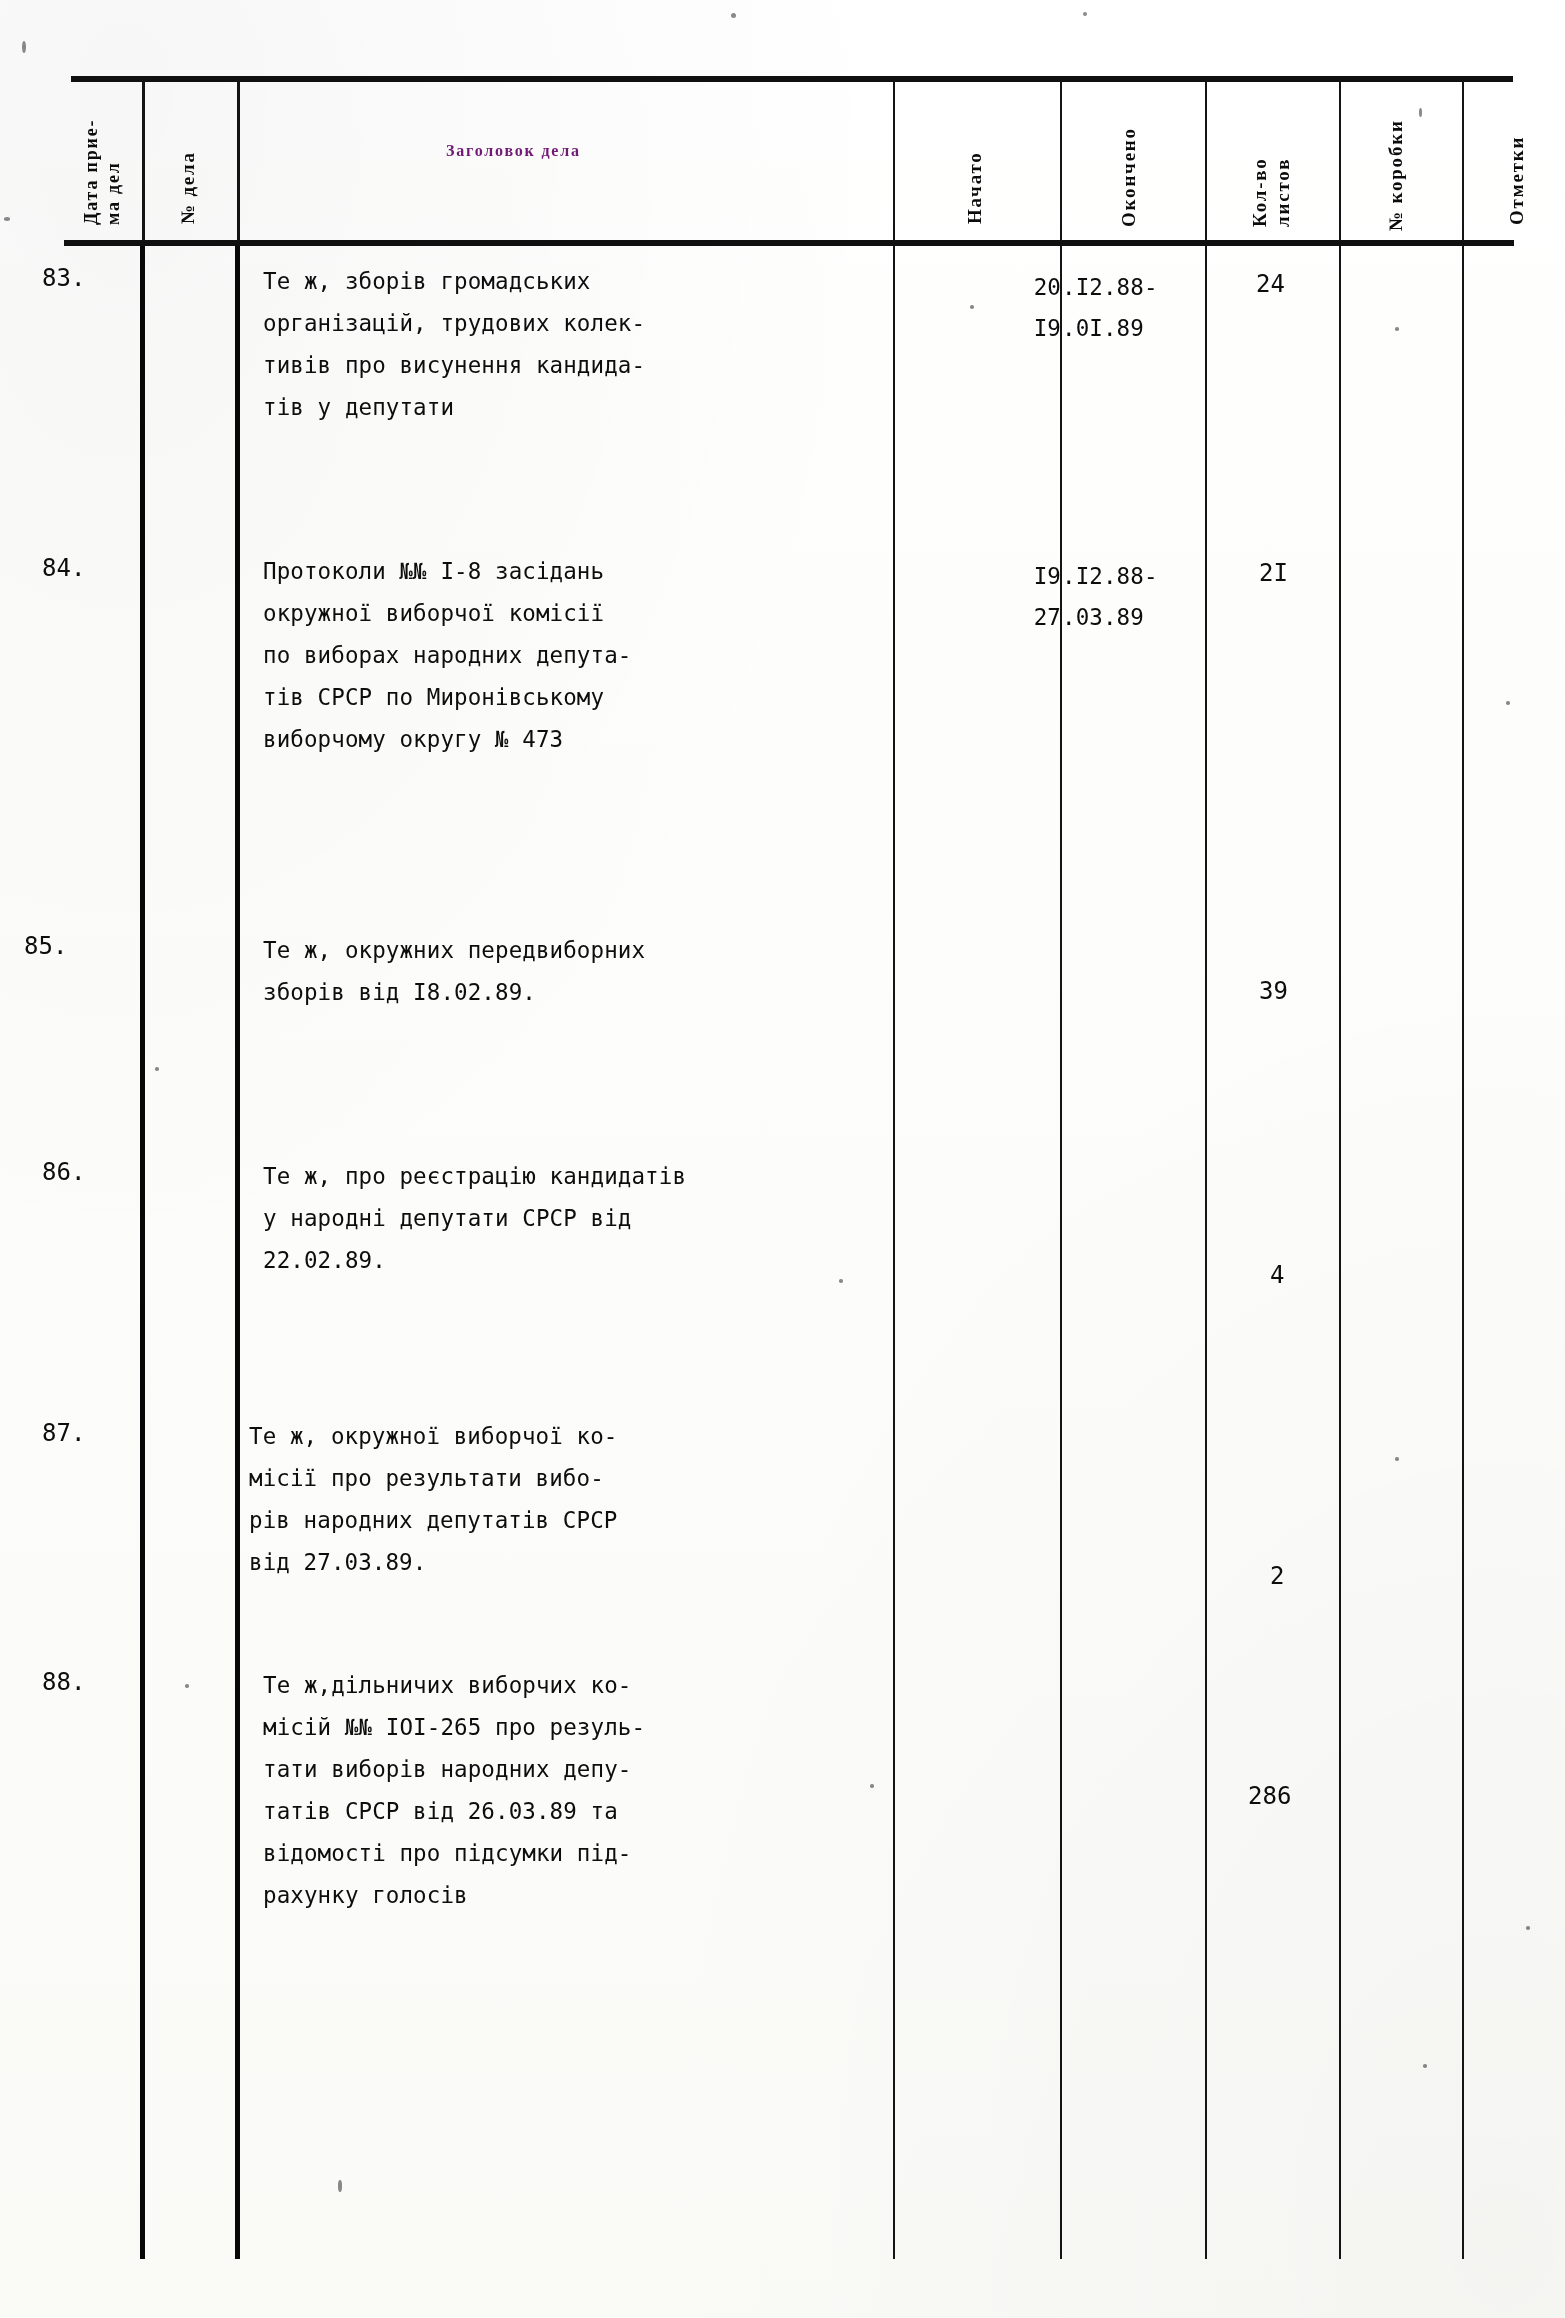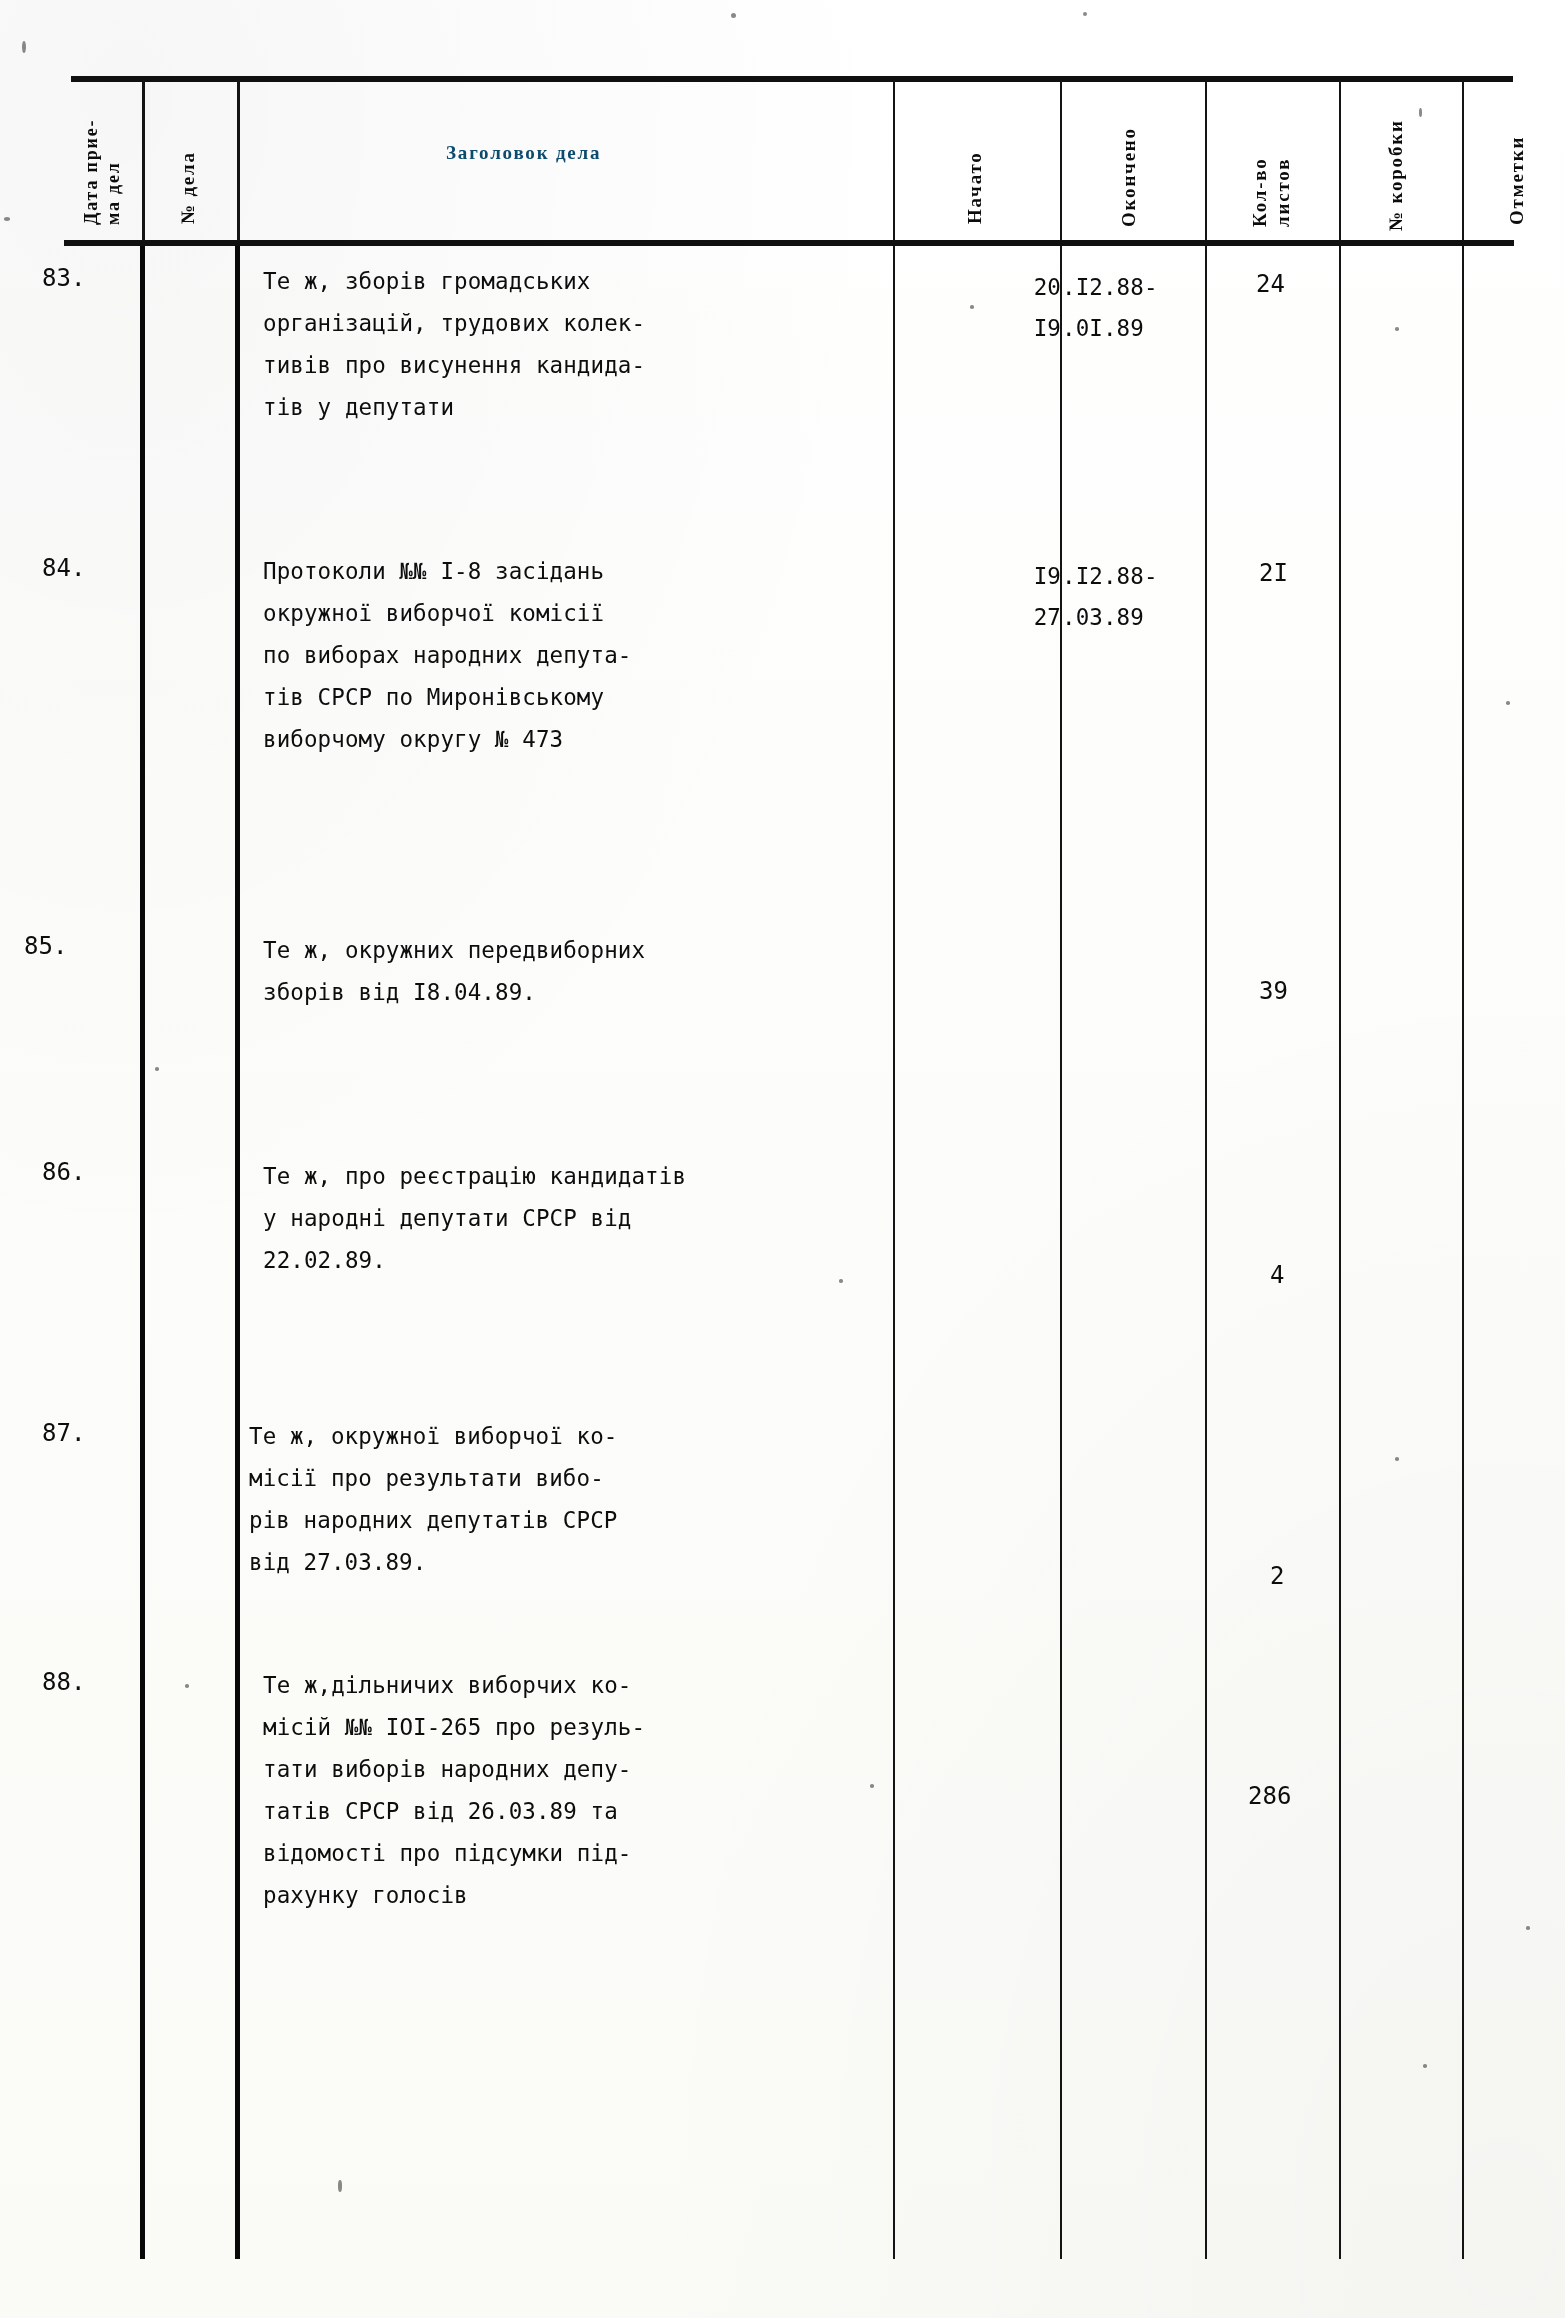--- a/index.html
+++ b/index.html
@@ -61,23 +61,23 @@
   }
   .hdr-vert.two-line {
     white-space: pre;
     line-height: 1.22;
   }
 
   .hdr-flat {
     position: absolute;
     font-family: "Liberation Serif", "DejaVu Serif", serif;
     font-weight: 700;
-    font-size: 19px;
+    font-size: 16px;
     letter-spacing: 1.8px;
-    color: #0c4a6e;
+    color: #701a75;
   }
 
   .case-no {
     position: absolute;
     font-family: "DejaVu Sans Mono", "Liberation Mono", monospace;
     font-size: 24px;
     color: #0d0d0d;
     white-space: pre;
   }
 
@@ -165,21 +165,21 @@
   <div class="date-block" style="left:1062px; top:267px;"><div>.I2.88-</div><div>.0I.89</div></div>
   <div class="sheets" style="left:1256px; top:270px;">24</div>
 
   <div class="case-no" style="left:42px; top:554px;">84.</div>
   <div class="title-block" style="left:263px; top:550px;"><div>Протоколи №№ I-8 засідань</div><div>окружної виборчої комісії</div><div>по виборах народних депута-</div><div>тів СРСР по Миронівському</div><div>виборчому округу № 473</div></div>
   <div class="date-block" style="left:1004px; top:556px; text-align:right; width:57px;"><div>I9</div><div>27</div></div>
   <div class="date-block" style="left:1062px; top:556px;"><div>.I2.88-</div><div>.03.89</div></div>
   <div class="sheets" style="left:1259px; top:559px;">2I</div>
 
   <div class="case-no" style="left:24px; top:932px;">85.</div>
-  <div class="title-block" style="left:263px; top:929px;"><div>Те ж, окружних передвиборних</div><div>зборів від I8.04.89.</div></div>
+  <div class="title-block" style="left:263px; top:929px;"><div>Те ж, окружних передвиборних</div><div>зборів від I8.02.89.</div></div>
   <div class="sheets" style="left:1259px; top:977px;">39</div>
 
   <div class="case-no" style="left:42px; top:1158px;">86.</div>
   <div class="title-block" style="left:263px; top:1155px;"><div>Те ж, про реєстрацію кандидатів</div><div>у народні депутати СРСР від</div><div>22.02.89.</div></div>
   <div class="sheets" style="left:1270px; top:1261px;">4</div>
 
   <div class="case-no" style="left:42px; top:1419px;text-align:center;">87.</div>
   <div class="title-block" style="left:249px; top:1415px;"><div>Те ж, окружної виборчої ко-</div><div>місії про результати вибо-</div><div>рів народних депутатів СРСР</div><div>від 27.03.89.</div></div>
   <div class="sheets" style="left:1270px; top:1562px;">2</div>
 

